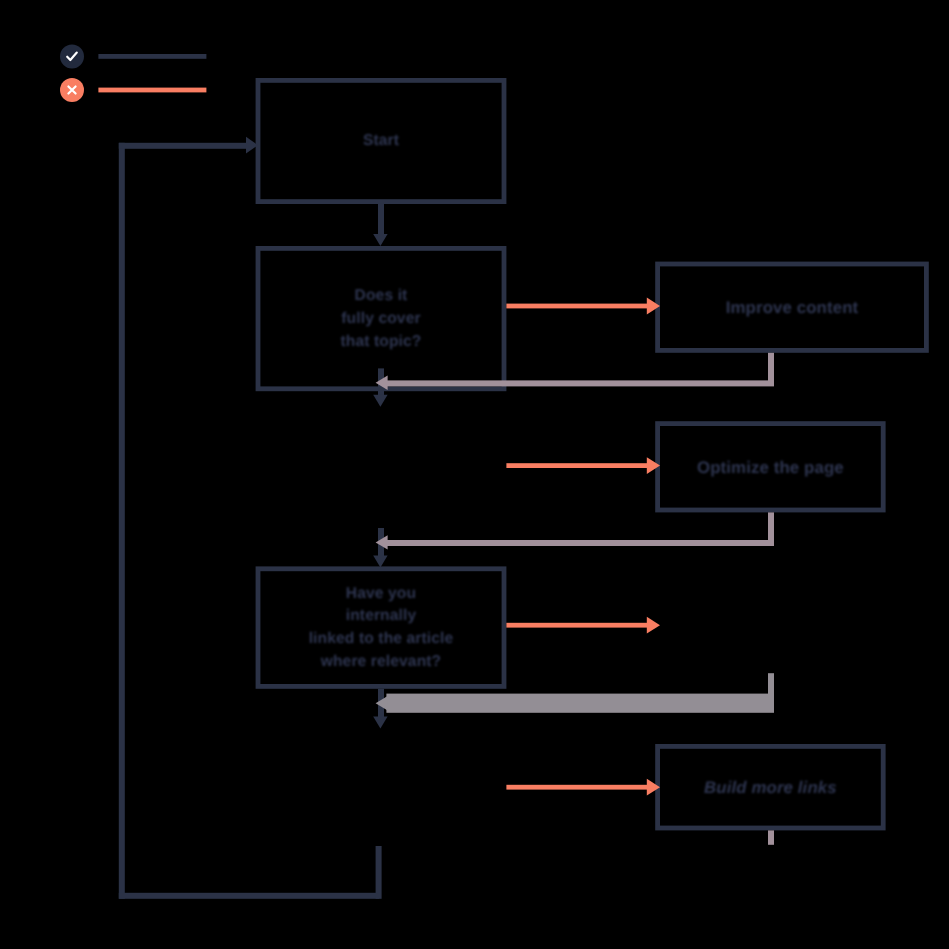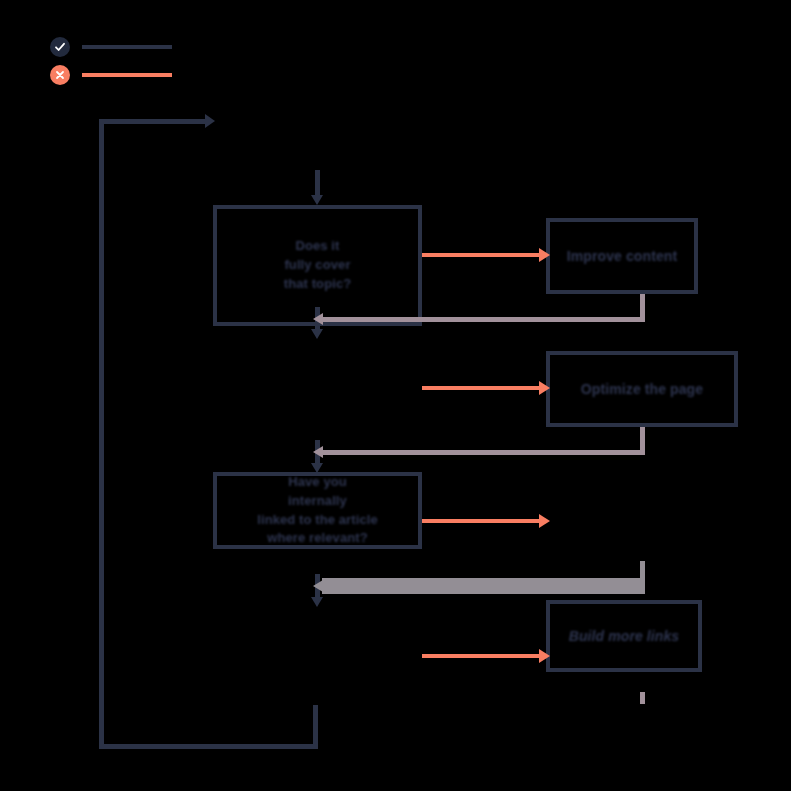--- a/index.html
+++ b/index.html
@@ -49,42 +49,45 @@
     <div class="lg-row">
       <span class="lg-ico no">
         <svg width="12" height="12" viewBox="0 0 12 12">
             <path d="M3 3 L9 9 M9 3 L3 9" stroke="#ffffff" stroke-width="1.8" fill="none" stroke-linecap="round"></path>
           </svg>
       </span>
       <span class="lg-line no"></span>
     </div>
   </div>
 
+  <div class="node" style="left:213px;top:65px;width:209px;height:105px;">
+    <span class="txt">Start</span>
+  </div>
 
   <div class="node" style="left:213px;top:205px;width:209px;height:121px;">
     <span class="txt" style="white-space:pre-line;">Does it
 fully cover
 that topic?</span>
   </div>
-  <div class="node action" style="left:546px;top:218px;width:152px;height:76px;">
+  <div class="node action" style="left:546px;top:218px;width:228px;height:76px;">
     <span class="txt" style="white-space:pre-line;">Improve content</span>
   </div>
 
   <div class="node action" style="left:546px;top:351px;width:192px;height:76px;">
     <span class="txt" style="white-space:pre-line;">Optimize the page</span>
   </div>
 
-  <div class="node" style="left:213px;top:472px;width:209px;height:77px;">
+  <div class="node" style="left:213px;top:472px;width:209px;height:102px;">
     <span class="txt" style="white-space:pre-line;">Have you
 internally
 linked to the article
 where relevant?</span>
   </div>
 
-  <div class="node action" style="left:546px;top:600px;width:156px;height:72px;font-style:italic;">
+  <div class="node action" style="left:546px;top:620px;width:192px;height:72px;font-style:italic;">
     <span class="txt" style="white-space:pre-line;">Build more links</span>
   </div>
 
   <div class="line navy" style="left:315px;top:170px;width:5px;height:26px;"></div>
   <div class="arrow-d navyhead" style="left:311px;top:195px;"></div>
 
   <div class="line navy" style="left:315px;top:307px;width:5px;height:24px;"></div>
   <div class="arrow-d navyhead" style="left:311px;top:329px;"></div>
 
   <div class="line navy" style="left:315px;top:440px;width:5px;height:25px;"></div>

